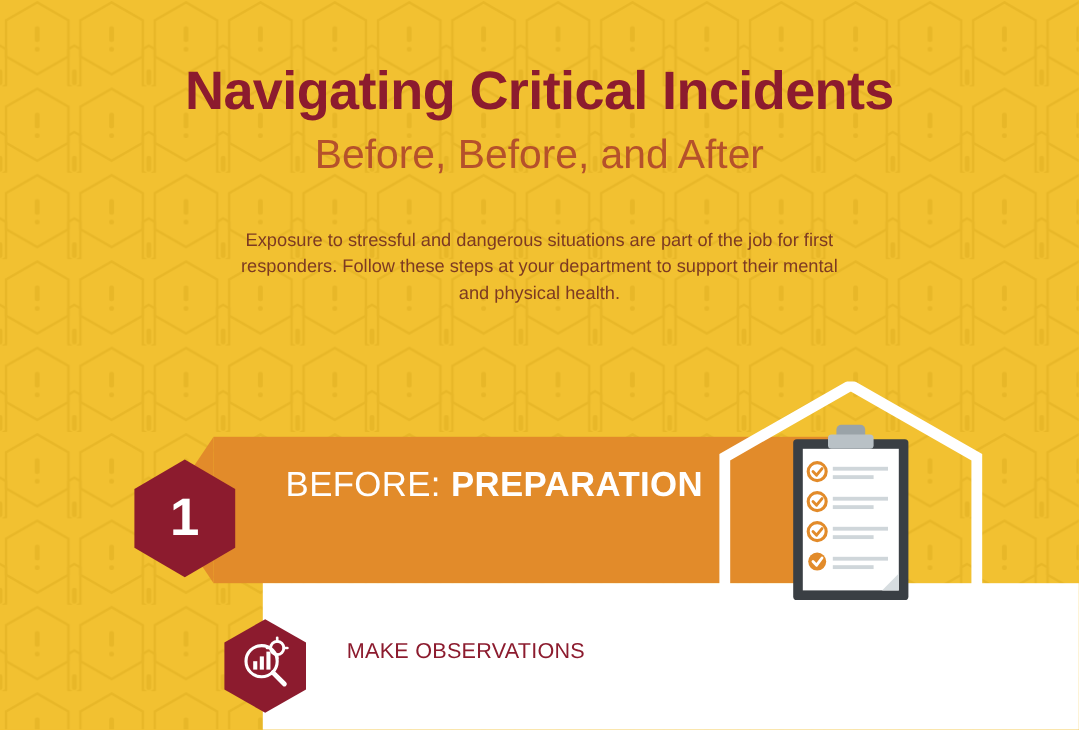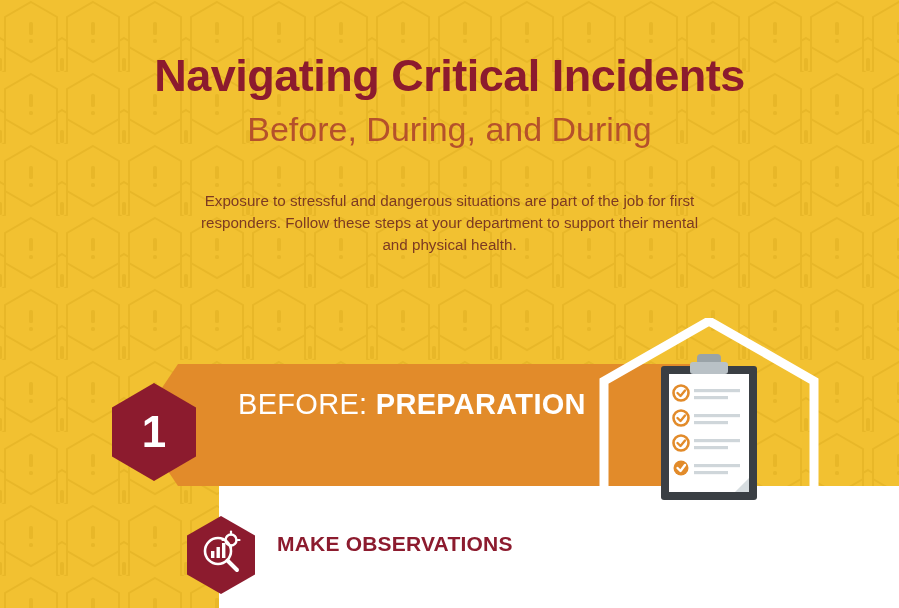--- a/index.html
+++ b/index.html
@@ -141,24 +141,24 @@
   }
   .item-icon {
     position: absolute;
     left: 0;
     top: 0;
     width: 72px;
     height: 80px;
   }
   .item-title {
     position: absolute;
-    left: 92px;
+    left: 104px;
     top: 17px;
-    font-size: 21px;
-    font-weight: bold;
+    font-size: 18px;
+    font-weight: normal;
     color: #8c1b2e;
     letter-spacing: 0.2px;
   }
   .item-desc {
     position: absolute;
     left: 98px;
     top: 44px;
     font-size: 13.4px;
     line-height: 1.55;
     color: #4c4c4c;
@@ -185,21 +185,21 @@
       </g>
     </pattern>
   </defs>
   <rect x="0" y="0" width="899" height="608" fill="url(#hexpat)"></rect>
 </svg>
 
 <div id="page">
 
   <div class="header">
     <h1 class="title">Navigating Critical Incidents</h1>
-    <h2 class="subtitle">Before, During, and During</h2>
+    <h2 class="subtitle">Before, Before, and After</h2>
     <p class="intro">Exposure to stressful and dangerous situations are part of the job for first responders. Follow these steps at your department to support their mental and physical health.</p>
   </div>
 
   <div class="step-band">
     <div class="step-label">
       <span>BEFORE:</span>
       <b>PREPARATION</b>
     </div>
   </div>
 

